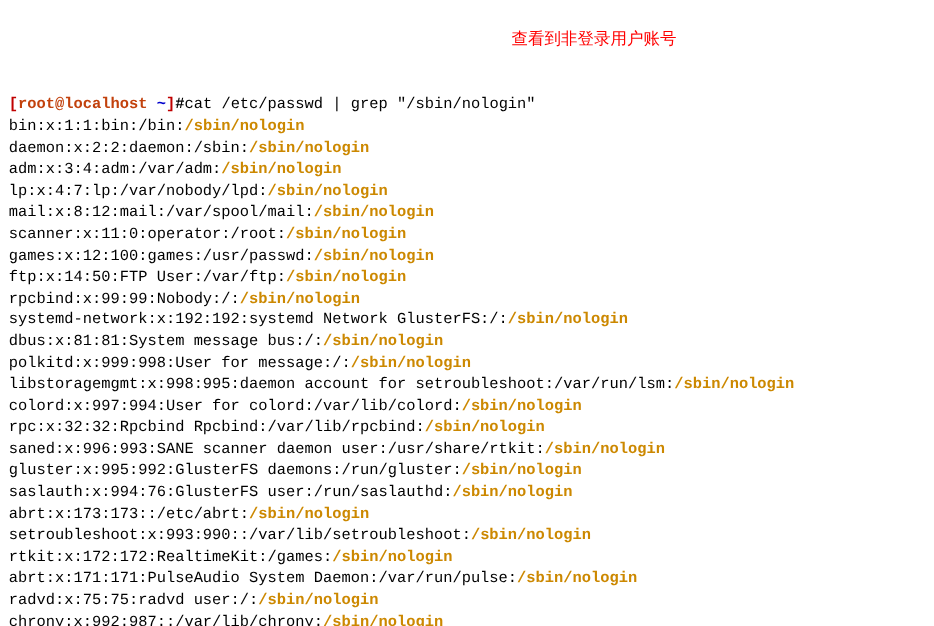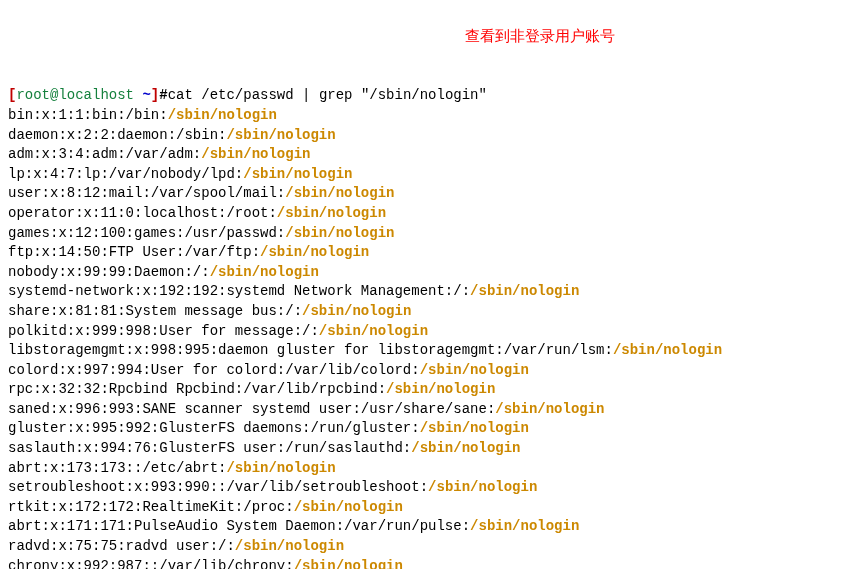--- a/index.html
+++ b/index.html
@@ -8,63 +8,63 @@
       font-family: "Consolas", "Courier New", monospace;
       font-size: 14px;
       line-height: 1.4;
       background: #ffffff;
       white-space: pre;
       position: relative;
       width: 849px;
       box-sizing: border-box;
     }
     .prompt-bracket { color: #c00000; font-weight: bold; }
-    .prompt-user { color: #15803d; font-weight: normal; text-align: right; }
+    .prompt-user { color: #c2410c; font-weight: bold; text-align: right; }
     .prompt-tilde { color: #0000cc; font-weight: bold; }
     .prompt-hash { color: #000000; font-weight: bold; }
     .cmd { color: #000000; }
     .line { color: #000000; margin-top: 48px; }
     .hl { color: #cc8800; font-weight: bold; text-align: right; }
     .annotation {
       position: absolute;
       color: #ff0000;
-      font-family: Liberation Serif, serif;
+      font-family: Liberation Mono, monospace;
       font-size: 15px;
       top: 26px;
       left: 465px;
       white-space: nowrap;
     }
   </style>
 </head>
 <body>
 
 
 
 <div><span class="prompt-bracket">[</span><span class="prompt-user">root@localhost</span><span class="prompt-bracket"> </span><span class="prompt-tilde">~</span><span class="prompt-bracket">]</span><span class="prompt-hash">#</span><span class="cmd">cat /etc/passwd | grep "/sbin/nologin"</span>
 <span class="line">bin:x:1:1:bin:/bin:</span><span class="hl">/sbin/nologin</span>
 <span class="line">daemon:x:2:2:daemon:/sbin:</span><span class="hl">/sbin/nologin</span>
 <span class="line">adm:x:3:4:adm:/var/adm:</span><span class="hl">/sbin/nologin</span>
 <span class="line">lp:x:4:7:lp:/var/nobody/lpd:</span><span class="hl">/sbin/nologin</span>
-<span class="line">user:x:8:12:mail:/var/spool/mail:</span><span class="hl">/sbin/nologin</span>
-<span class="line">operator:x:11:0:localhost:/root:</span><span class="hl">/sbin/nologin</span>
+<span class="line">mail:x:8:12:mail:/var/spool/mail:</span><span class="hl">/sbin/nologin</span>
+<span class="line">scanner:x:11:0:operator:/root:</span><span class="hl">/sbin/nologin</span>
 <span class="line">games:x:12:100:games:/usr/passwd:</span><span class="hl">/sbin/nologin</span>
 <span class="line">ftp:x:14:50:FTP User:/var/ftp:</span><span class="hl">/sbin/nologin</span>
-<span class="line">nobody:x:99:99:Daemon:/:</span><span class="hl">/sbin/nologin</span>
-<span class="line">systemd-network:x:192:192:systemd Network Management:/:</span><span class="hl">/sbin/nologin</span>
-<span class="line">share:x:81:81:System message bus:/:</span><span class="hl">/sbin/nologin</span>
+<span class="line">rpcbind:x:99:99:Nobody:/:</span><span class="hl">/sbin/nologin</span>
+<span class="line">systemd-network:x:192:192:systemd Network GlusterFS:/:</span><span class="hl">/sbin/nologin</span>
+<span class="line">dbus:x:81:81:System message bus:/:</span><span class="hl">/sbin/nologin</span>
 <span class="line">polkitd:x:999:998:User for message:/:</span><span class="hl">/sbin/nologin</span>
-<span class="line">libstoragemgmt:x:998:995:daemon gluster for libstoragemgmt:/var/run/lsm:</span><span class="hl">/sbin/nologin</span>
+<span class="line">libstoragemgmt:x:998:995:daemon account for setroubleshoot:/var/run/lsm:</span><span class="hl">/sbin/nologin</span>
 <span class="line">colord:x:997:994:User for colord:/var/lib/colord:</span><span class="hl">/sbin/nologin</span>
 <span class="line">rpc:x:32:32:Rpcbind Rpcbind:/var/lib/rpcbind:</span><span class="hl">/sbin/nologin</span>
-<span class="line">saned:x:996:993:SANE scanner systemd user:/usr/share/sane:</span><span class="hl">/sbin/nologin</span>
+<span class="line">saned:x:996:993:SANE scanner daemon user:/usr/share/rtkit:</span><span class="hl">/sbin/nologin</span>
 <span class="line">gluster:x:995:992:GlusterFS daemons:/run/gluster:</span><span class="hl">/sbin/nologin</span>
 <span class="line">saslauth:x:994:76:GlusterFS user:/run/saslauthd:</span><span class="hl">/sbin/nologin</span>
 <span class="line">abrt:x:173:173::/etc/abrt:</span><span class="hl">/sbin/nologin</span>
 <span class="line">setroubleshoot:x:993:990::/var/lib/setroubleshoot:</span><span class="hl">/sbin/nologin</span>
-<span class="line">rtkit:x:172:172:RealtimeKit:/proc:</span><span class="hl">/sbin/nologin</span>
+<span class="line">rtkit:x:172:172:RealtimeKit:/games:</span><span class="hl">/sbin/nologin</span>
 <span class="line">abrt:x:171:171:PulseAudio System Daemon:/var/run/pulse:</span><span class="hl">/sbin/nologin</span>
 <span class="line">radvd:x:75:75:radvd user:/:</span><span class="hl">/sbin/nologin</span>
 <span class="line">chrony:x:992:987::/var/lib/chrony:</span><span class="hl">/sbin/nologin</span>
 
 
 
 
 
 </div>
 

